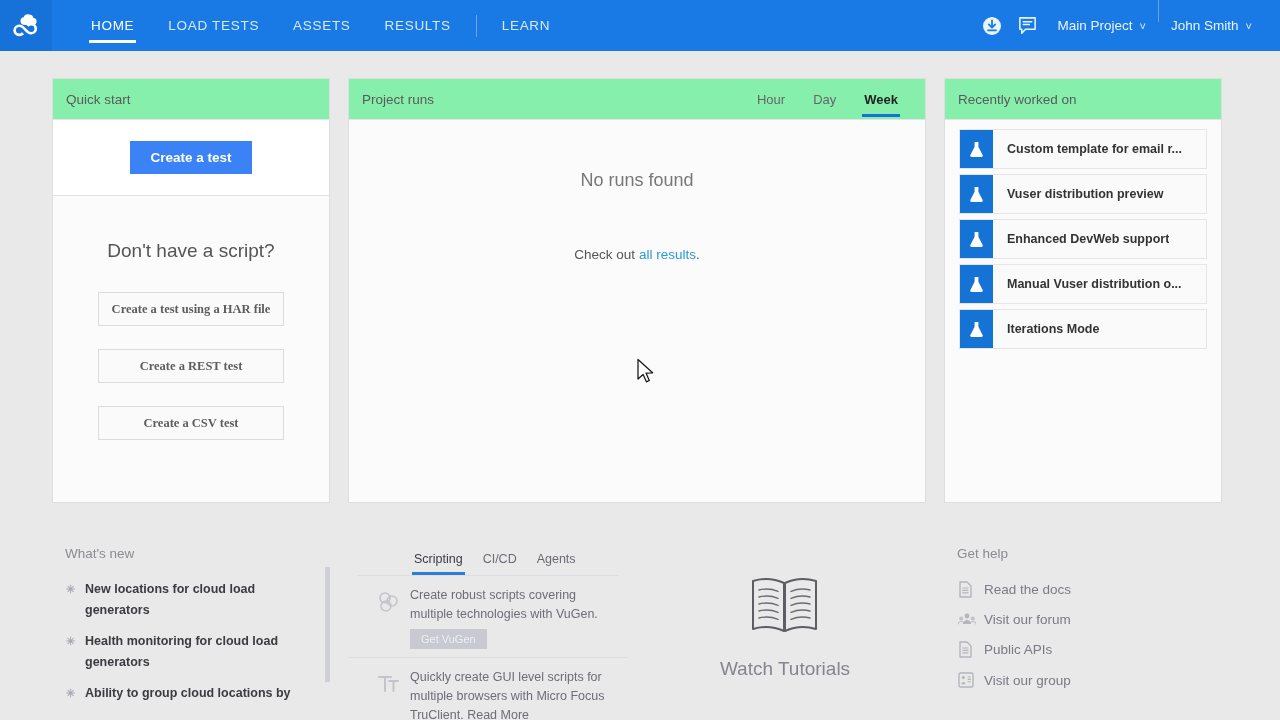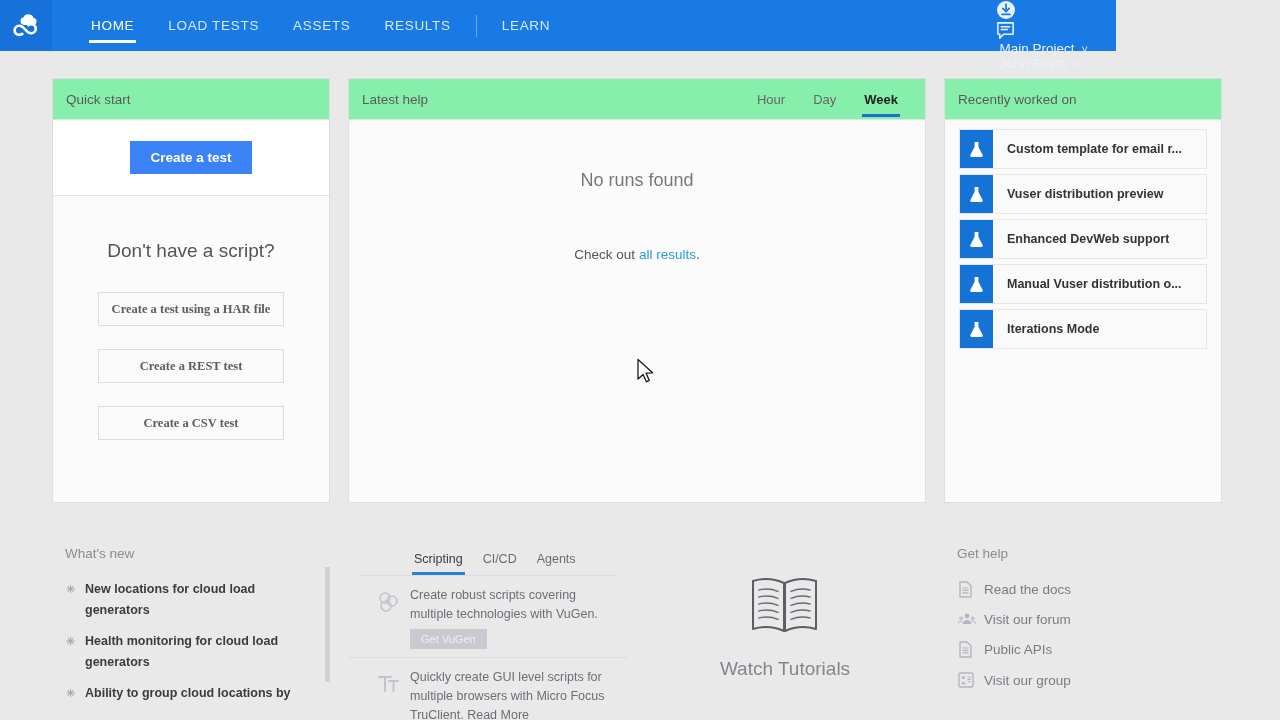--- a/index.html
+++ b/index.html
@@ -5,21 +5,21 @@
   * { box-sizing: border-box; margin: 0; padding: 0; }
   html, body {
     width: 1280px; height: 720px;
     background: #e9e9e9;
     font-family: "Liberation Sans", sans-serif;
     overflow: hidden;
   }
 
   
   .topnav {
-    position: absolute; left: 0; top: 0; width: 1116px; height: 51px;
+    position: absolute; left: 0; top: 0; width: 1280px; height: 51px;
     background: #1a7ae5;
     display: flex; align-items: stretch;
   }
   .logo-box {
     width: 52px; height: 51px; background: #1671d8;
     display: flex; align-items: center; justify-content: center;
     flex: 0 0 52px; cursor: pointer;
   }
   .logo-box svg { display: block; }
 
@@ -35,21 +35,20 @@
     height: 3px; background: #ffffff;
   }
   .nav-sep {
     width: 1px; background: #69a7ee; margin: 14px 8px; height: 22px;
     align-self: center;
   }
 
   .nav-right {
     margin-left: auto; display: flex; height: 51px;
     padding-right: 16px;
-    flex-direction: column;
   }
   .nav-icon {
     width: 36px; height: 51px; display: flex; align-items: center;
     justify-content: center; cursor: pointer;
   }
   .nav-drop {
     display: flex; align-items: center; color: #eaf3fd; font-size: 13.5px;
     padding: 0 12px; cursor: pointer; height: 51px;
   }
   .nav-vsep { width: 1px; height: 22px; background: #65a4ec; }
@@ -246,21 +245,21 @@
   <div class="qs-sub">Don't have a script?</div>
   <div class="qs-btns">
     <button class="btn-secondary">Create a test using a HAR file</button>
     <button class="btn-secondary">Create a REST test</button>
     <button class="btn-secondary">Create a CSV test</button>
   </div>
 </div>
 
 <div class="panel" id="latestruns">
   <div class="panel-head">
-    <span class="panel-title">Latest help</span>
+    <span class="panel-title">Project runs</span>
     <div class="lr-tabs">
       <div class="lr-tab">
           <span>Hour</span>
         </div>
       <div class="lr-tab">
           <span>Day</span>
         </div>
       <div class="lr-tab active">
           <span>Week</span>
         </div>

